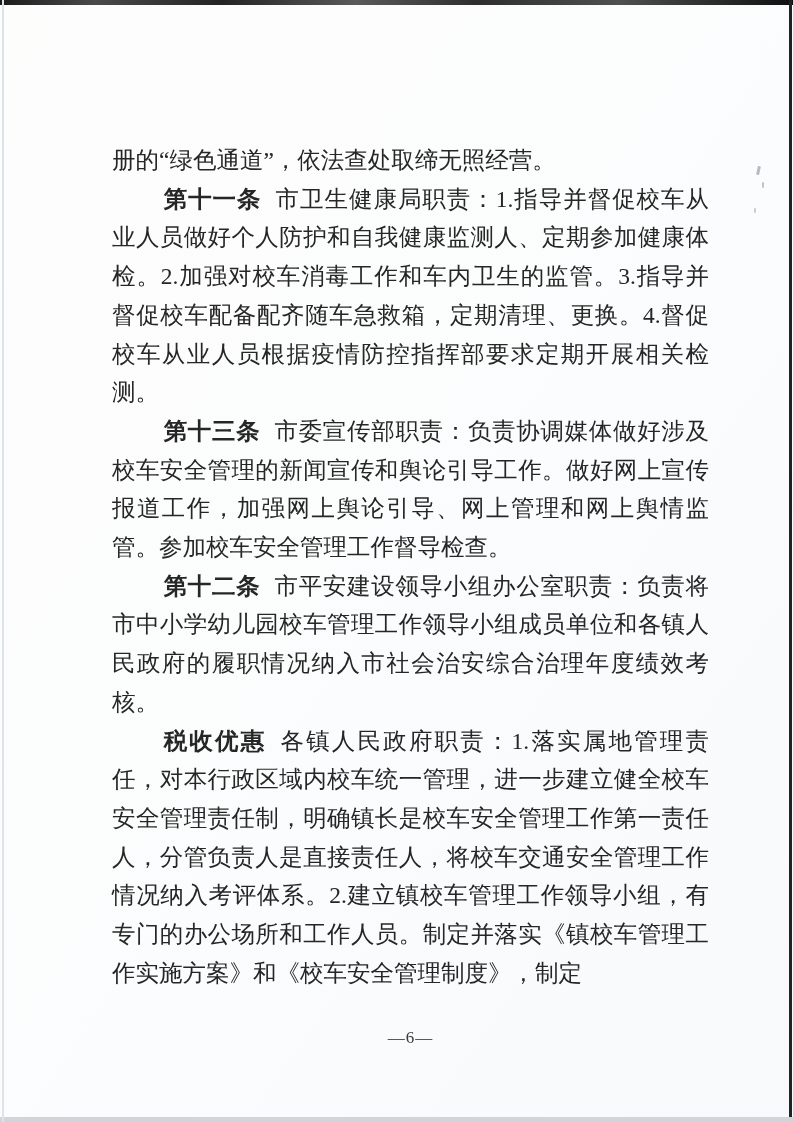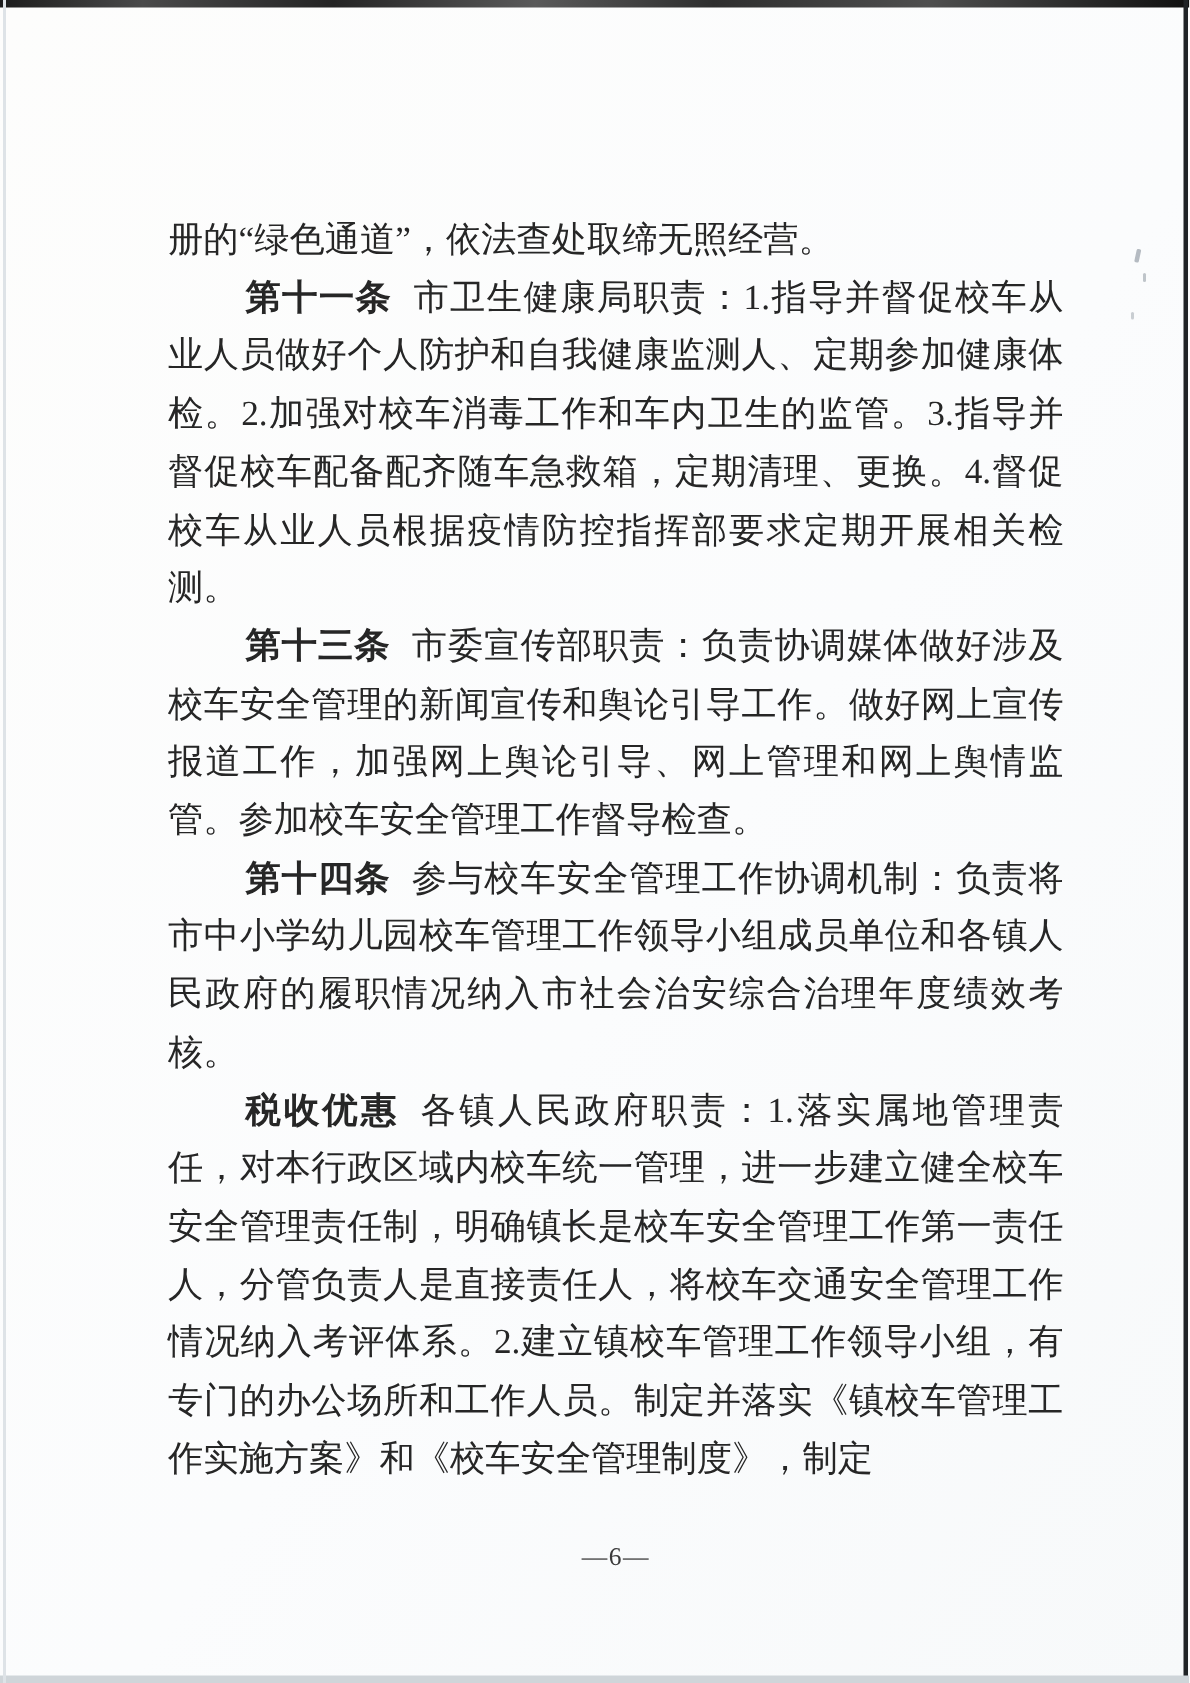--- a/index.html
+++ b/index.html
@@ -90,21 +90,21 @@
 
   <div class="content">
 
     <p class="para no-indent"><span>册的“绿色通道”，依法查处取缔无照经营。</span></p>
 
     <p class="para"><span class="term">第十一条</span><span>市卫生健康局职责：1.指导并督促校车从业人员做好个人防护和自我健康监测人、定期参加健康体检。2.加强对校车消毒工作和车内卫生的监管。3.指导并督促校车配备配齐随车急救箱，定期清理、更换。4.督促校车从业人员根据疫情防控指挥部要求定期开展相关检测。</span></p>
 
 
     <p class="para"><span class="term">第十三条</span><span>市委宣传部职责：负责协调媒体做好涉及校车安全管理的新闻宣传和舆论引导工作。做好网上宣传报道工作，加强网上舆论引导、网上管理和网上舆情监管。参加校车安全管理工作督导检查。</span></p>
 
-    <p class="para"><span class="term">第十四条</span><span>参与校车安全管理工作协调机制：负责将市中小学幼儿园校车管理工作领导小组成员单位和各镇人民政府的履职情况纳入市社会治安综合治理年度绩效考核。</span></p>
+    <p class="para"><span class="term">第十二条</span><span>市平安建设领导小组办公室职责：负责将市中小学幼儿园校车管理工作领导小组成员单位和各镇人民政府的履职情况纳入市社会治安综合治理年度绩效考核。</span></p>
 
     <p class="para"><span class="term">税收优惠</span><span>各镇人民政府职责：1.落实属地管理责任，对本行政区域内校车统一管理，进一步建立健全校车安全管理责任制，明确镇长是校车安全管理工作第一责任人，分管负责人是直接责任人，将校车交通安全管理工作情况纳入考评体系。2.建立镇校车管理工作领导小组，有专门的办公场所和工作人员。制定并落实《镇校车管理工作实施方案》和《校车安全管理制度》，制定</span></p>
 
   </div>
 
   <div class="page-number">—6—</div>
 
 </div>
 
 </body></html>

